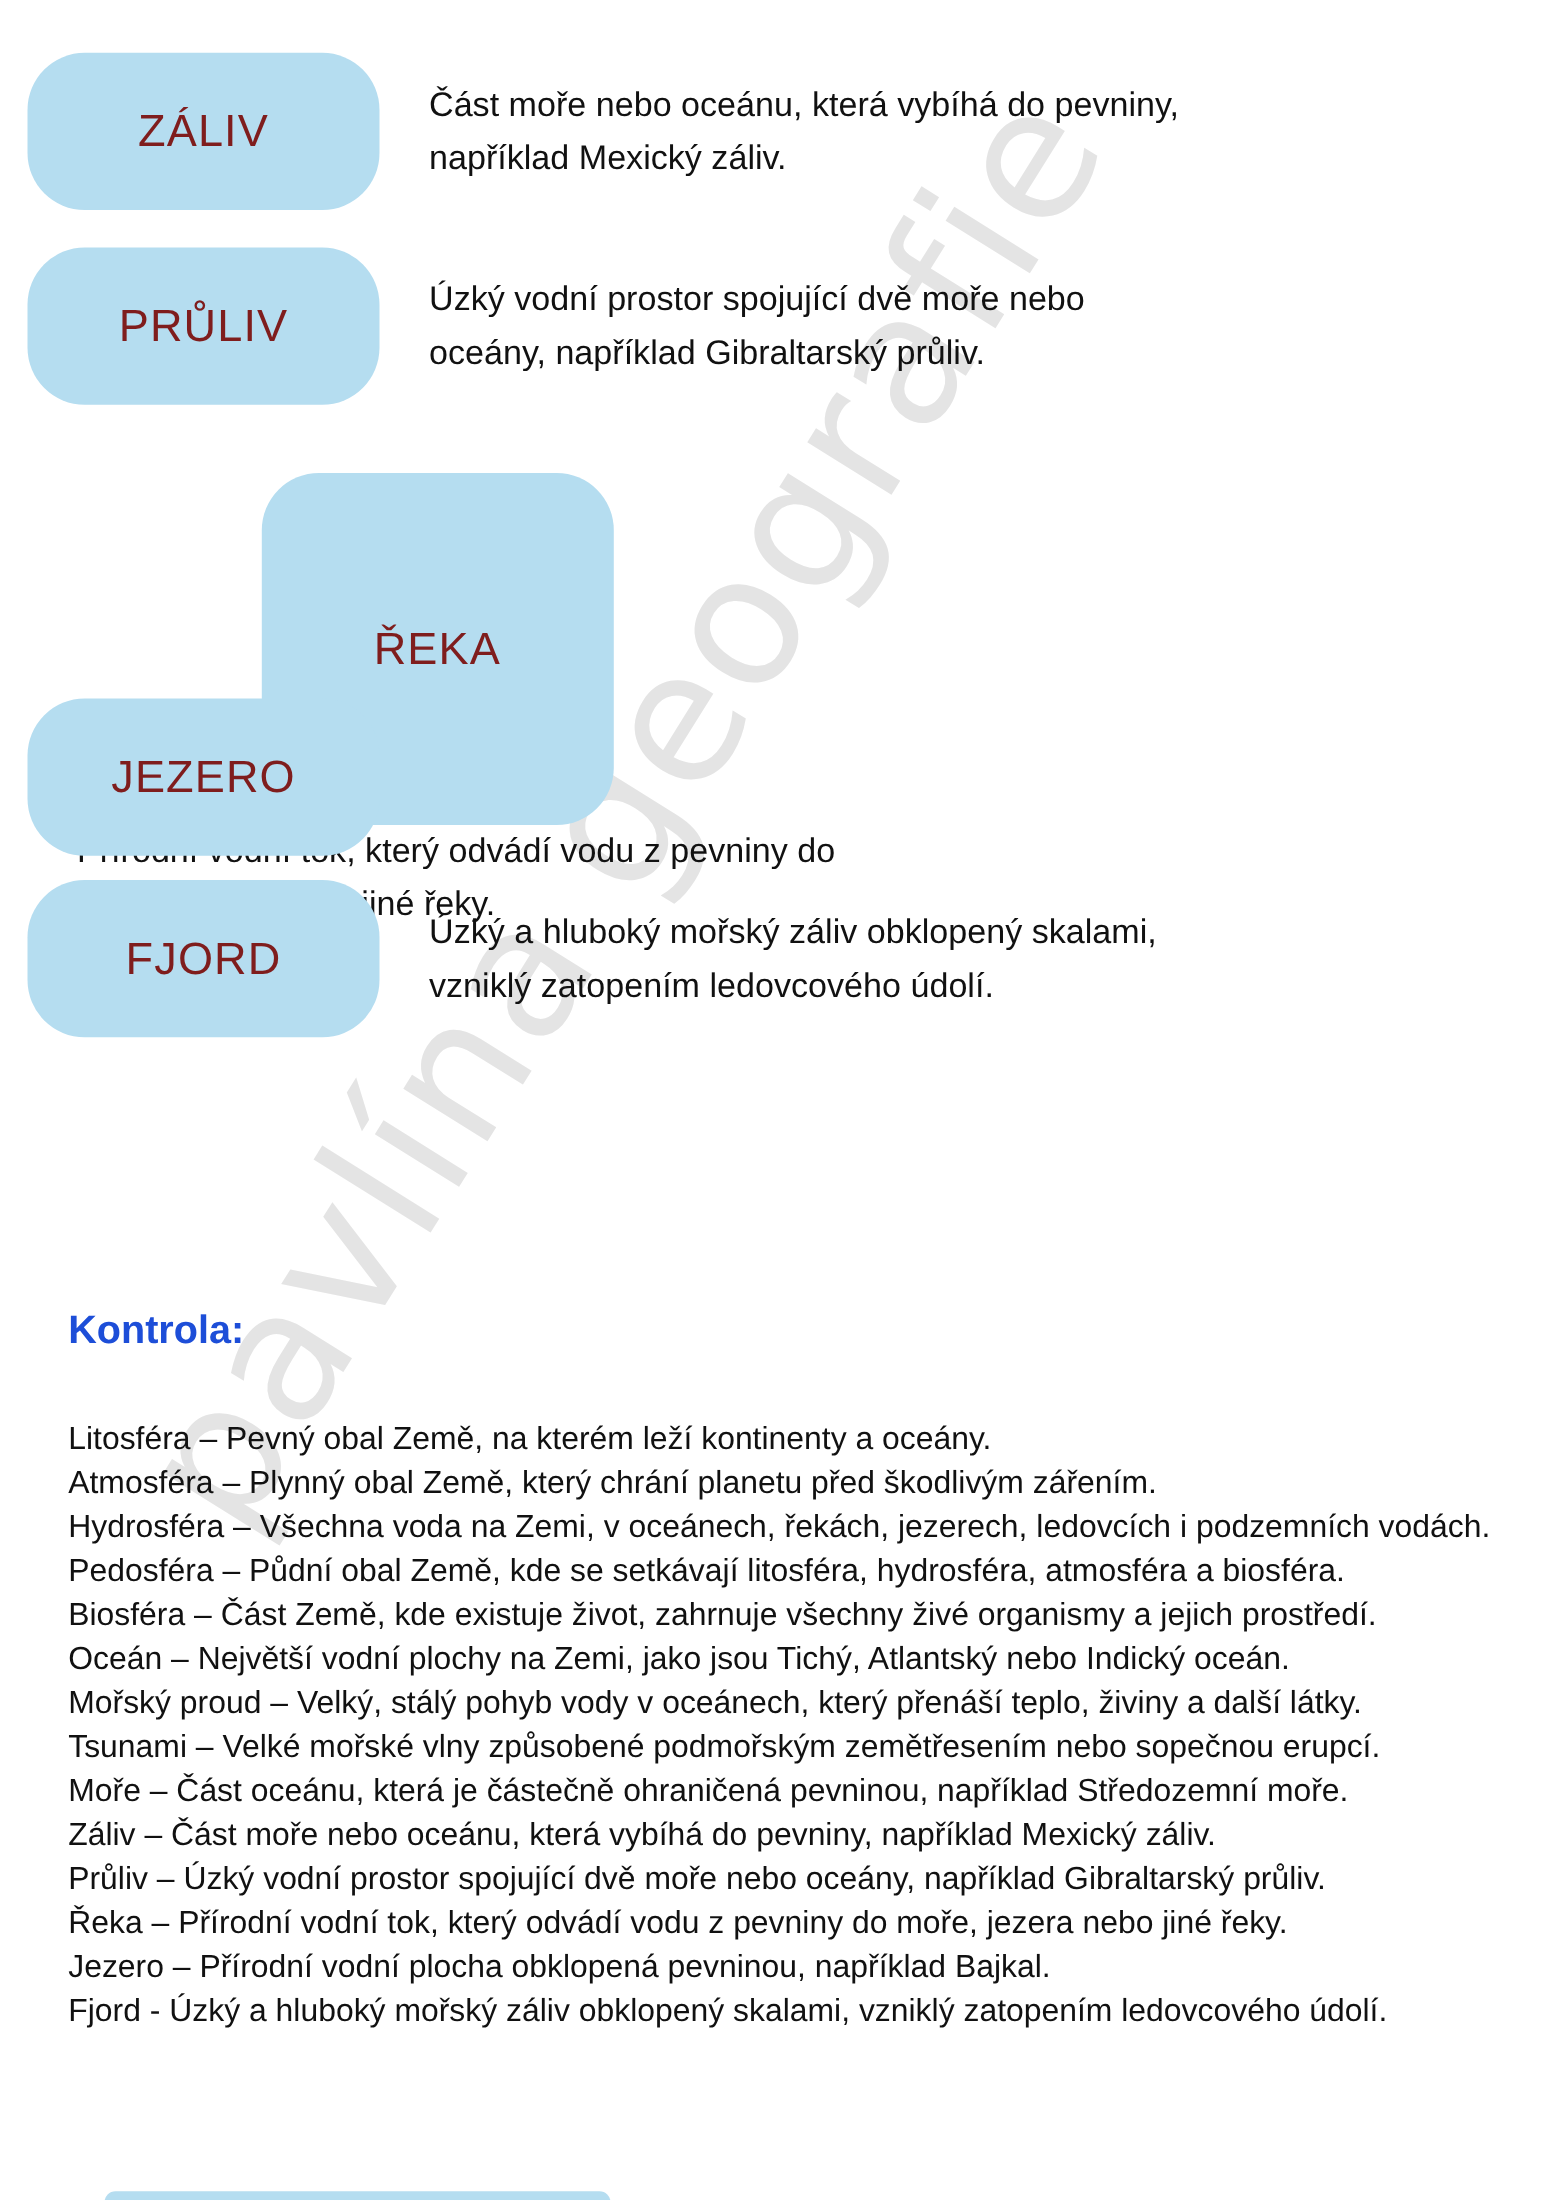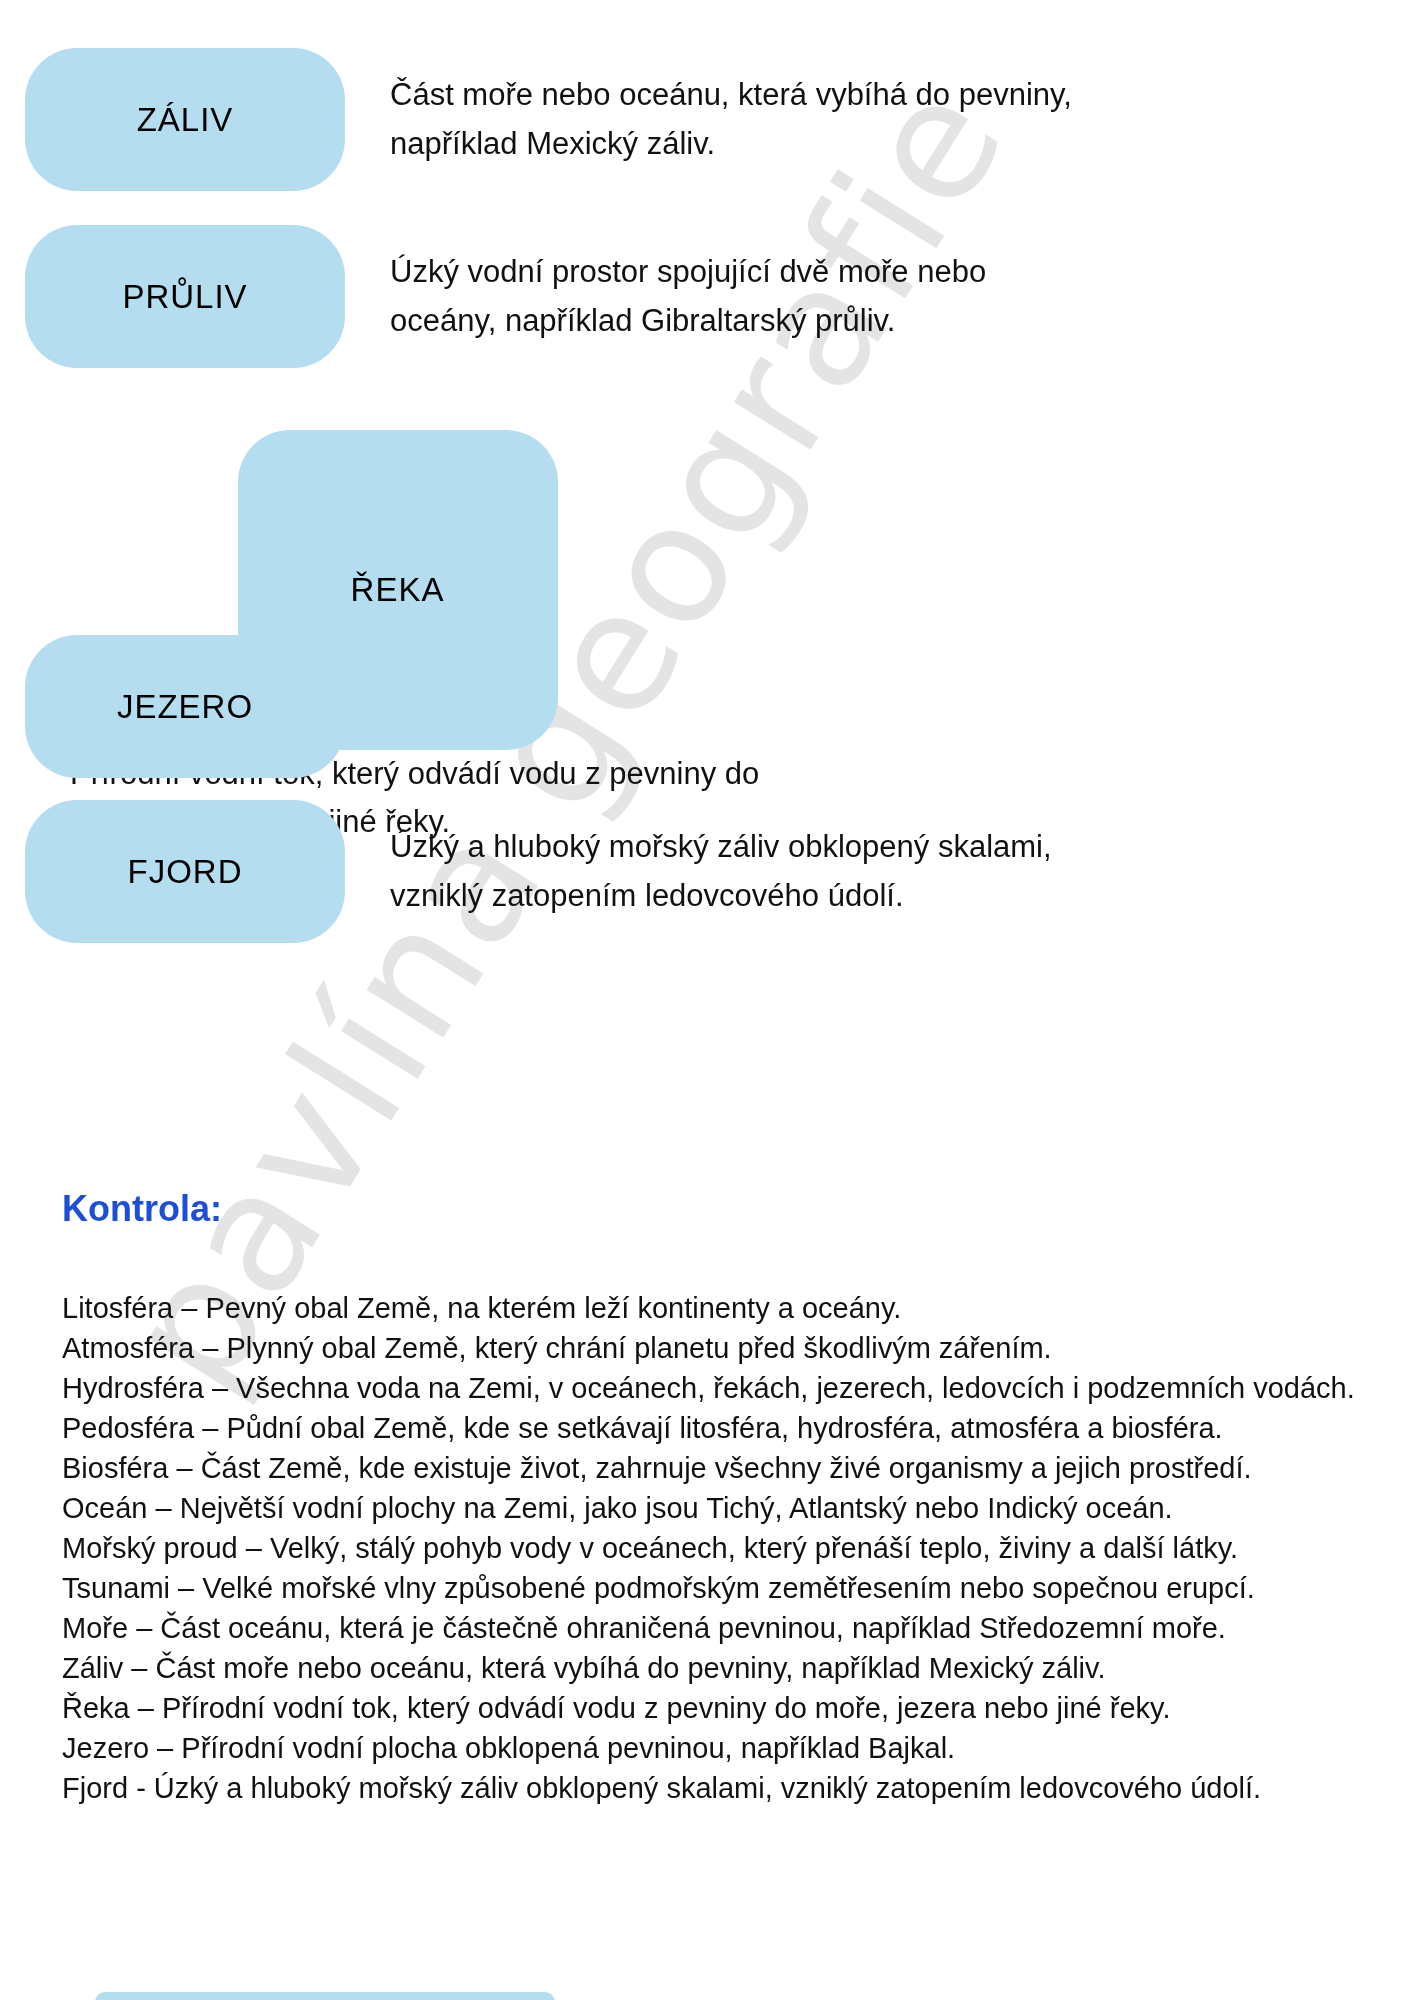--- a/index.html
+++ b/index.html
@@ -45,23 +45,23 @@
     flex:0 0 320px;
     width:320px;
     height:143px;
     background:var(--accent);
     border-radius:52px;
     display:flex;
     align-items:center;
     justify-content:center;
   }
   .pill-label{
-    font-size:33px;
+    font-size:41px;
     letter-spacing:1px;
-    color:#000000;
+    color:#7f1d1d;
   }
   .definition{
     margin-left:45px;
     width:700px;
     font-size:31px;
     line-height:1.55;
     color:var(--ink);
   }
   .row-1{top:48px;}
   .row-2{top:225px;}
@@ -148,20 +148,21 @@
     <div class="answer-line">Litosféra – Pevný obal Země, na kterém leží kontinenty a oceány.</div>
     <div class="answer-line">Atmosféra – Plynný obal Země, který chrání planetu před škodlivým zářením.</div>
     <div class="answer-line">Hydrosféra – Všechna voda na Zemi, v oceánech, řekách, jezerech, ledovcích i podzemních vodách.</div>
     <div class="answer-line">Pedosféra – Půdní obal Země, kde se setkávají litosféra, hydrosféra, atmosféra a biosféra.</div>
     <div class="answer-line">Biosféra – Část Země, kde existuje život, zahrnuje všechny živé organismy a jejich prostředí.</div>
     <div class="answer-line">Oceán – Největší vodní plochy na Zemi, jako jsou Tichý, Atlantský nebo Indický oceán.</div>
     <div class="answer-line">Mořský proud – Velký, stálý pohyb vody v oceánech, který přenáší teplo, živiny a další látky.</div>
     <div class="answer-line">Tsunami – Velké mořské vlny způsobené podmořským zemětřesením nebo sopečnou erupcí.</div>
     <div class="answer-line">Moře – Část oceánu, která je částečně ohraničená pevninou, například Středozemní moře.</div>
     <div class="answer-line">Záliv – Část moře nebo oceánu, která vybíhá do pevniny, například Mexický záliv.</div>
+    <div class="answer-line">Průliv – Úzký vodní prostor spojující dvě moře nebo oceány, například Gibraltarský průliv.</div>
     <div class="answer-line">Řeka – Přírodní vodní tok, který odvádí vodu z pevniny do moře, jezera nebo jiné řeky.</div>
     <div class="answer-line">Jezero – Přírodní vodní plocha obklopená pevninou, například Bajkal.</div>
     <div class="answer-line">Fjord - Úzký a hluboký mořský záliv obklopený skalami, vzniklý zatopením ledovcového údolí.</div>
   </div>
 
   <div class="bottom-pill"></div>
 
 </div>
 
 </body></html>

